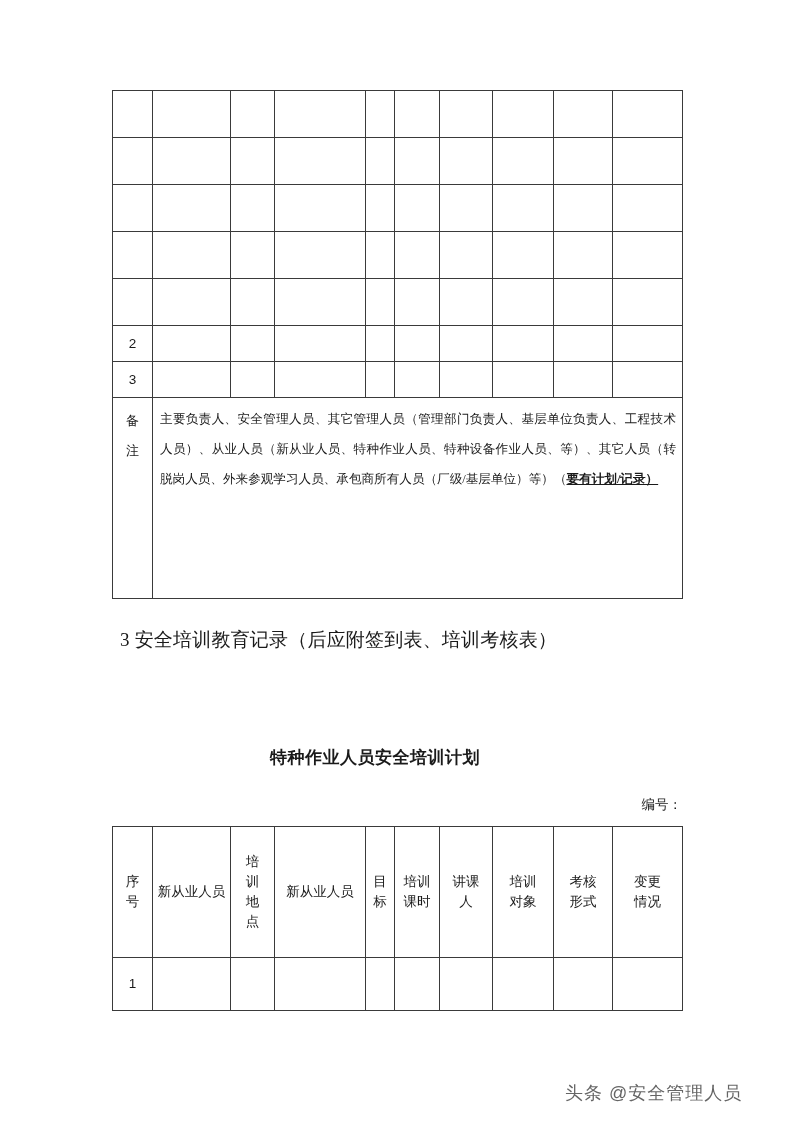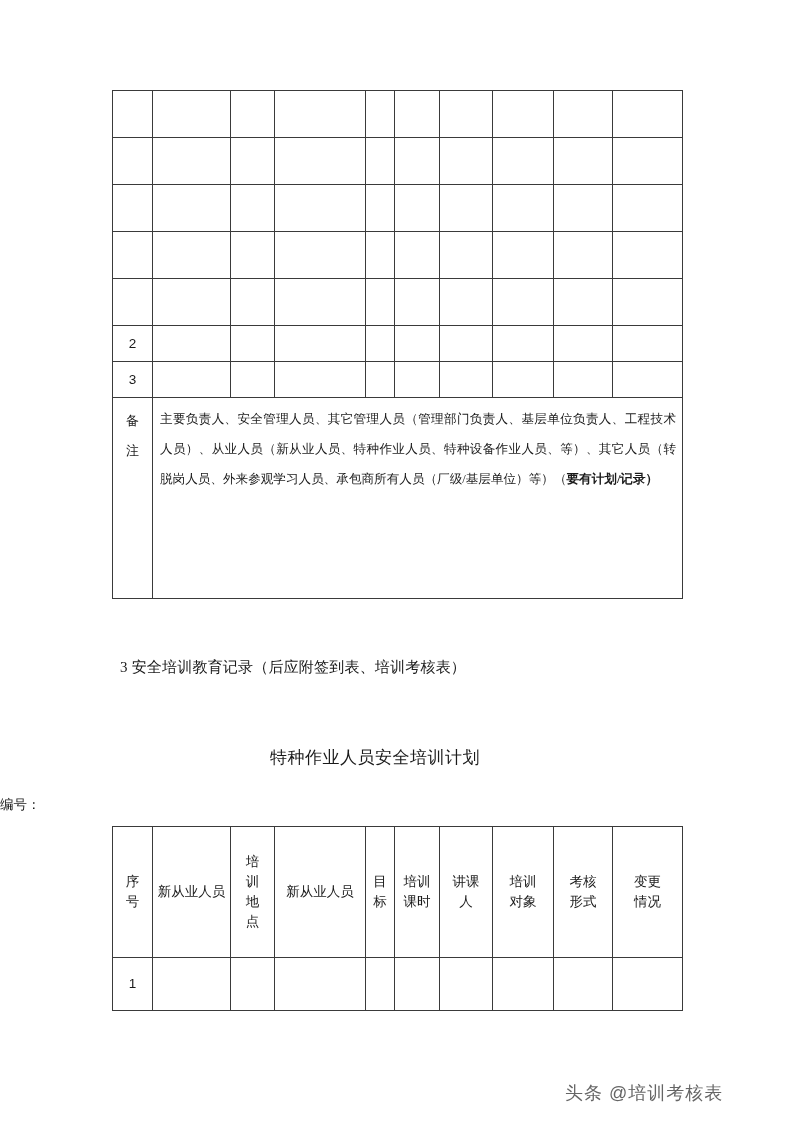--- a/index.html
+++ b/index.html
@@ -70,51 +70,52 @@
     vertical-align: top;
     padding: 6px 6px 6px 7px;
     height: 188px;
     font-size: 12.6px;
     line-height: 30px;
     text-align: justify;
     text-justify: inter-ideograph;
   }
   #top-table td.remark-body .bold {
     font-weight: bold;
+    text-decoration: underline;
   }
 
   
   #section-heading {
     position: absolute;
     left: 120px;
-    top: 658px;
-    font-size: 15px;
+    top: 627px;
+    font-size: 19px;
     letter-spacing: 0.2px;
     white-space: nowrap;
   }
 
   
   #form-title {
     position: absolute;
     left: 0;
     top: 746px;
     width: 750px;
     text-align: center;
     font-size: 17px;
-    font-weight: normal;
+    font-weight: bold;
     letter-spacing: 0.5px;
   }
 
   
   #serial-label {
     position: absolute;
     left: 0;
     top: 796px;
     width: 682px;
-    text-align: left;
+    text-align: right;
     font-size: 13.5px;
   }
 
   
   #bottom-table {
     left: 112px;
     top: 826px;
     width: 570px;
   }
   #bottom-table th {
@@ -337,15 +338,15 @@
         <td></td>
         <td></td>
         <td></td>
         <td></td>
         <td></td>
         <td></td>
       </tr>
     </tbody>
   </table>
 
-  <div id="watermark">头条 @培训考核表</div>
+  <div id="watermark">头条 @安全管理人员</div>
 
 </div>
 
 </body></html>

